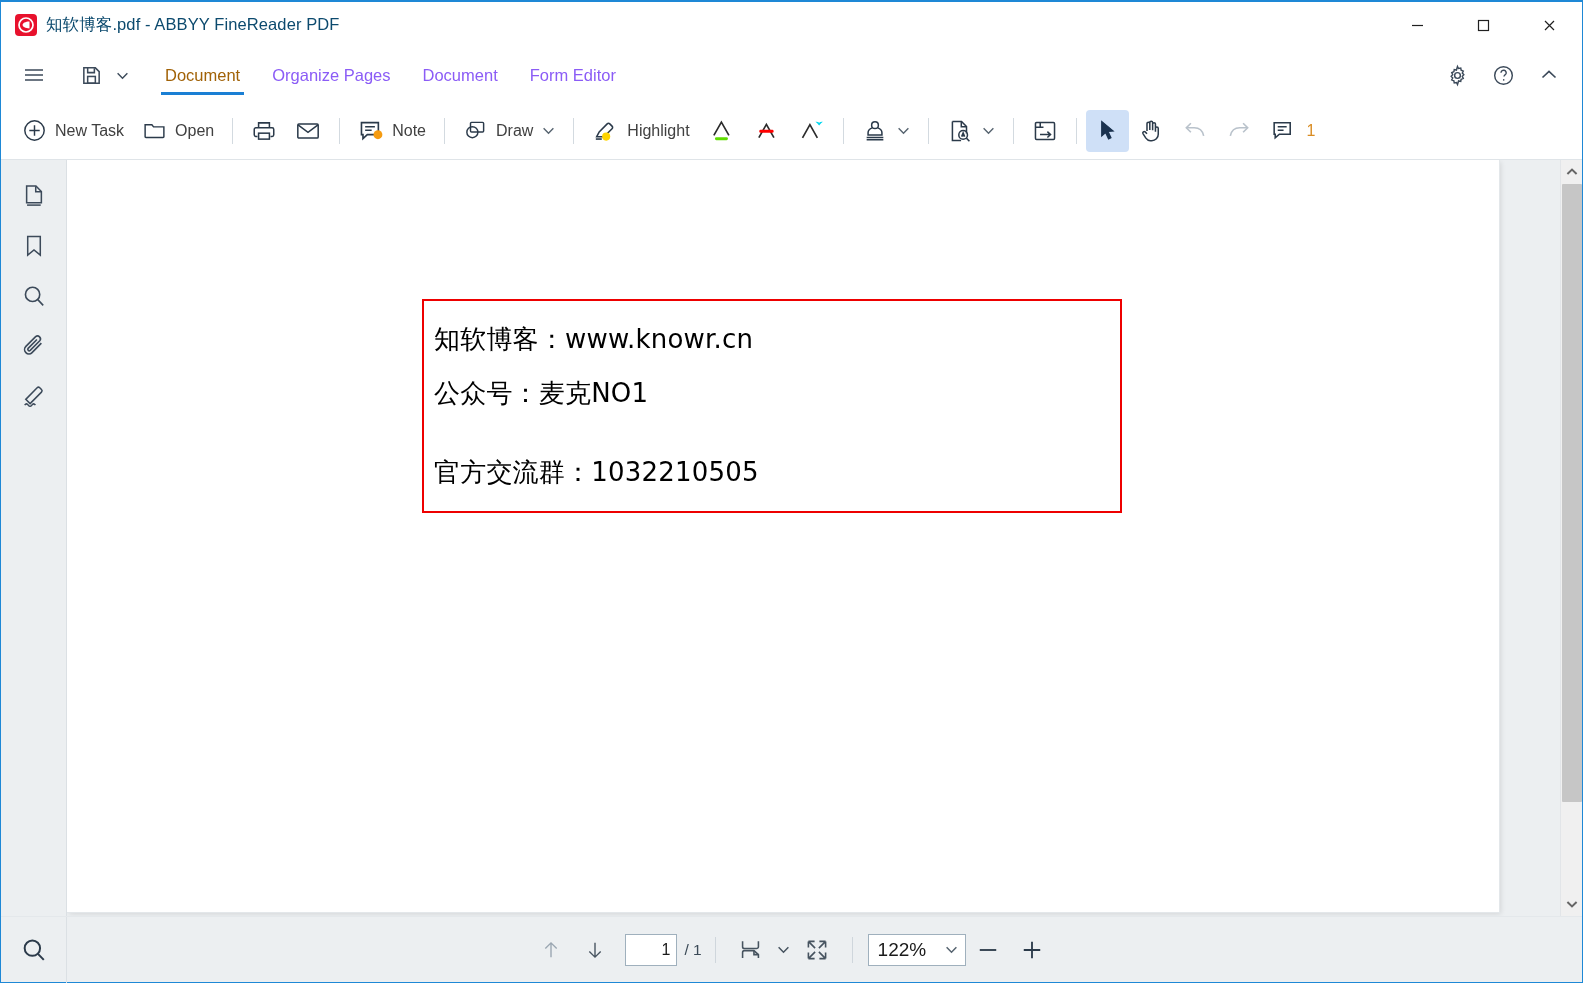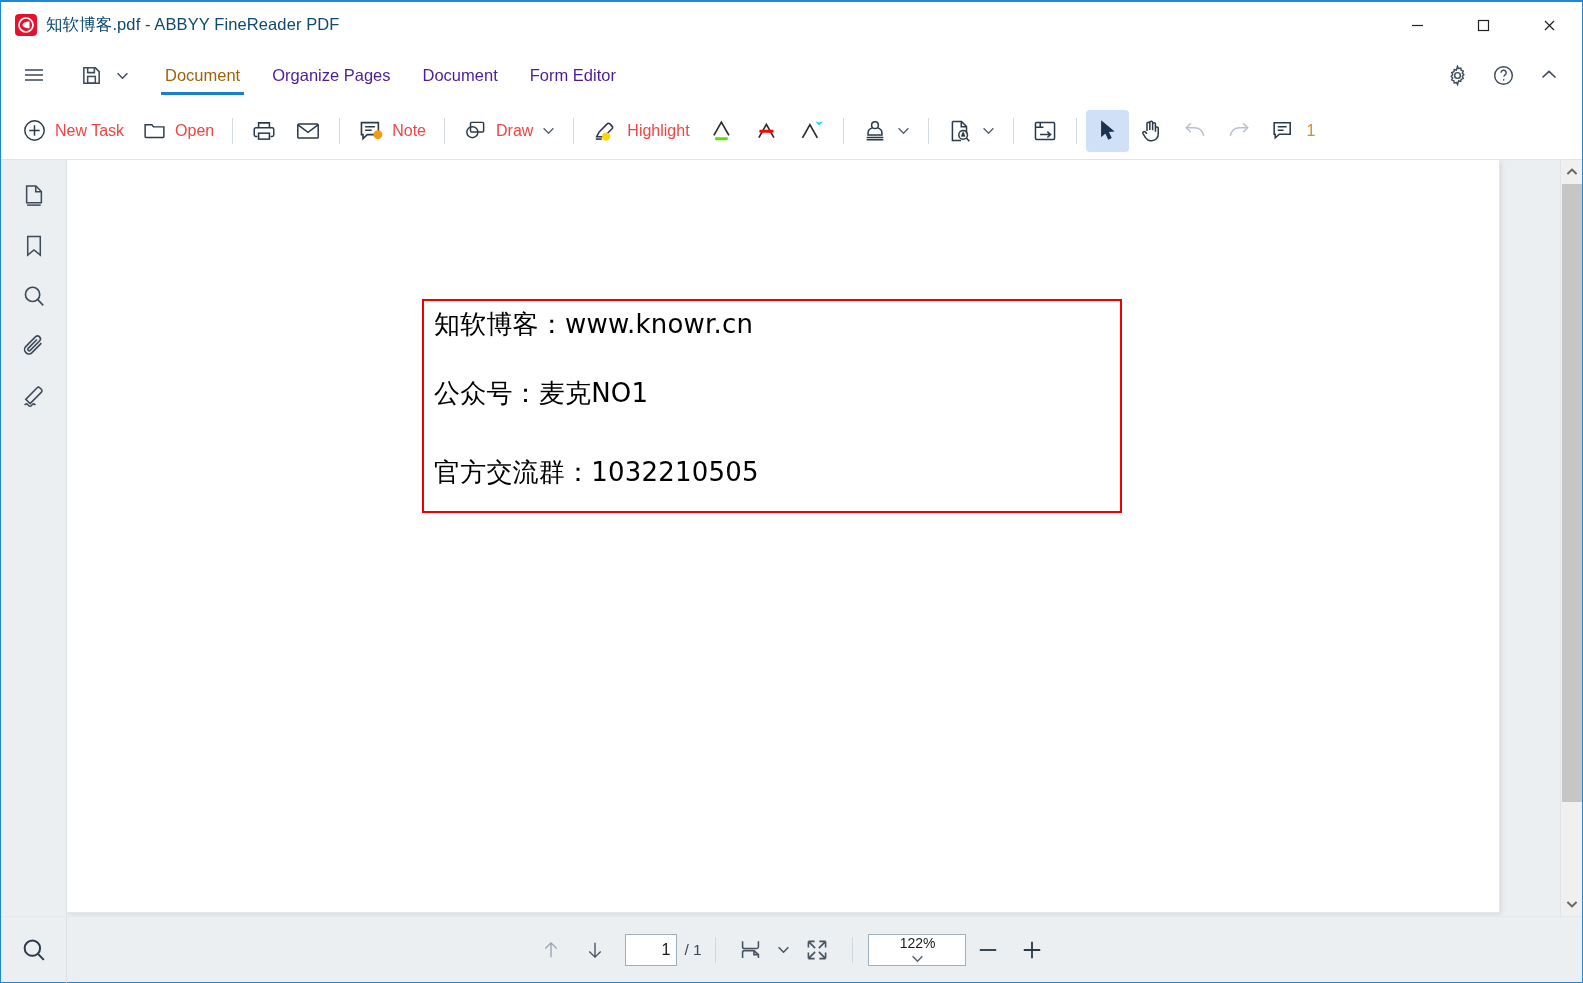--- a/index.html
+++ b/index.html
@@ -58,21 +58,21 @@
     display: flex; align-items: center; justify-content: center;
     color: #3c4a5a;
   }
   .hamburger { width: 46px; height: 46px; margin-left: 10px; }
   .saveicon  { width: 40px; height: 46px; margin-left: 14px; }
   .savechev  { width: 22px; height: 46px; }
   .tabs { display: flex; align-items: center; height: 54px; margin-left: 16px; }
   .tab {
     position: relative; height: 54px;
     display: flex; align-items: center;
-    padding: 0 16px; font-size: 16.5px; color: #4c1d95;
+    padding: 0 16px; font-size: 16.5px; color: #8b5cf6;
     white-space: nowrap;
   }
   .tab.active { color: #a16207; }
   .tab.active::after {
     content: ""; position: absolute; left: 12px; right: 12px; bottom: 7px;
     height: 3px; background: #1a7fd4;
   }
   .menubar-right {
     position: absolute; right: 10px; top: 0; height: 54px;
     display: flex; align-items: center;
@@ -93,21 +93,21 @@
     position: relative;
   }
   .tb-item {
     height: 42px; display: flex; align-items: center;
     padding: 0 9px; border-radius: 4px;
     color: #2b3a4a; font-size: 16px; white-space: nowrap; gap: 8px;
   }
   .tb-item.selected { background: #cfe0f7; }
   .tb-item.disabled { color: #b9c2cb; }
   .tb-icon { display: flex; align-items: center; justify-content: center; }
-  .tb-label { font-size: 16px; color: #ef4444; }
+  .tb-label { font-size: 16px; color: #404040; }
   .tb-sep {
     width: 1px; height: 26px; background: #d3dae0; margin: 0 9px;
     flex: 0 0 1px;
   }
   .chev-s { color: #56636f; display: flex; align-items: center; margin-left: 1px;}
   .cmt-count { font-size: 16px; color: #d98c23; margin-left: 4px; }
 
   
   .workspace { flex: 1 1 auto; display: flex; min-height: 0; position: relative; }
 
@@ -141,21 +141,21 @@
     width: 700px; height: 214px;
     border: 2.5px solid #ee0000;
     background: transparent;
   }
   .doc-line {
     position: absolute; left: 10px;
     font-family: "DejaVu Sans", "Liberation Sans", sans-serif;
     font-size: 26px; color: #000; white-space: nowrap;
     letter-spacing: .2px;
   }
-  .doc-line.l1 { top: 6px; text-align: right; }
+  .doc-line.l1 { top: 21px; text-align: right; }
   .doc-line.l2 { top: 75px; }
   .doc-line.l3 { top: 154px; }
 
   
   .vscroll {
     width: 22px; flex: 0 0 22px;
     background: #f0f0f0;
     border-left: 1px solid #e2e5e8;
     display: flex; flex-direction: column; align-items: center;
     position: relative;
@@ -207,23 +207,22 @@
     font-size: 16px; color: #1a1a1a;
     margin-left: 8px;
   }
   .pagetotal { font-size: 15.5px; color: #3b4a57; margin-left: 7px; }
   .sb-sep { width: 1px; height: 26px; background: #cfd6dc; margin: 0 13px; }
   .zoombox {
     width: 98px; height: 32px; background: #fff;
     border: 1px solid #9fb0bd;
     display: flex; align-items: center; justify-content: space-between;
     padding: 0 7px 0 9px;
-    font-size: 14px; color: #1a1a1a;
+    font-size: 19px; color: #1a1a1a;
     margin-left: 2px;
-    flex-direction: column;
   }
   .zoom-chev { color: #56636f; display: flex; align-items: center; }
   .sb-zoombtn {
     width: 44px; height: 40px; border-radius: 3px;
     display: flex; align-items: center; justify-content: center;
     color: #2b3a4a;
   }
 </style>
 </head>
 <body>

